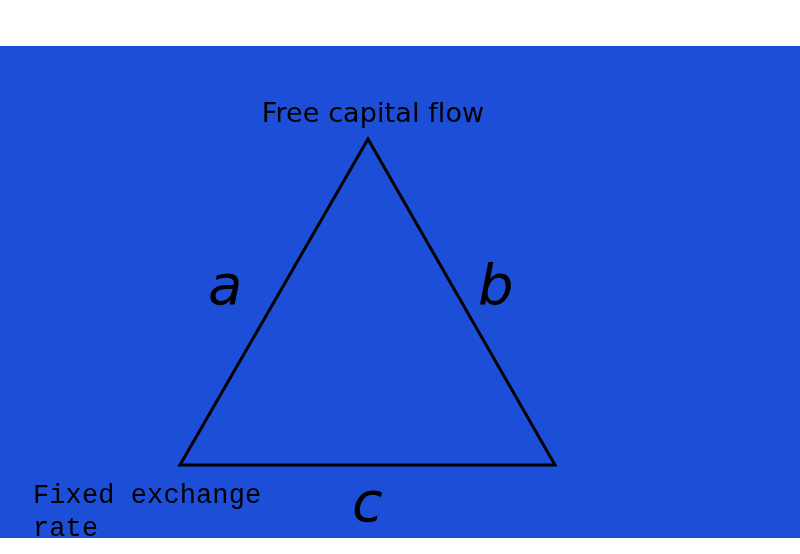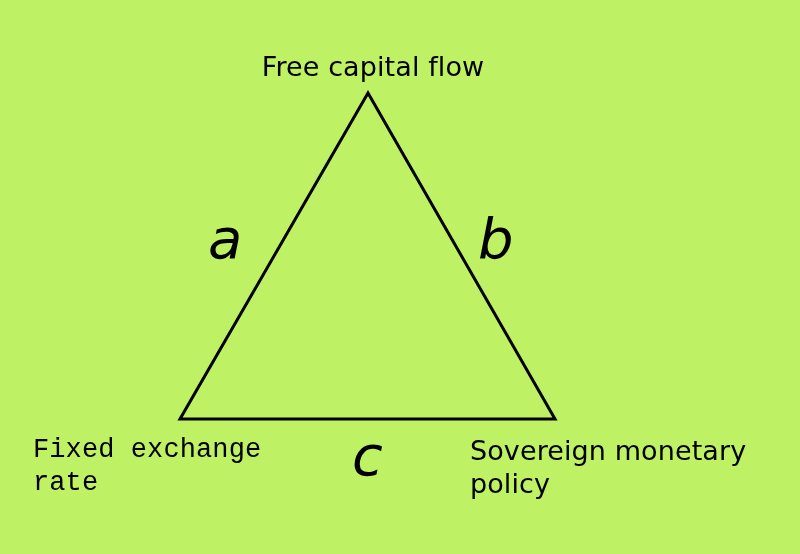--- a/index.html
+++ b/index.html
@@ -7,23 +7,24 @@
     margin: 0;
     padding: 0;
     background: #ffffff;
   }
   body {
     font-family: "DejaVu Sans", sans-serif;
   }
   #canvas {
     position: relative;
     width: 800px;
-    height: 554px;
-    background: #bef264;
+    height: 492px;
+    background: #1d4ed8;
     overflow: hidden;
+    margin-top: 46px;
   }
   #triangle-svg {
     position: absolute;
     left: 0;
     top: 0;
     width: 800px;
     height: 554px;
   }
   .node-label {
     position: absolute;
@@ -83,22 +84,20 @@
 
   <svg id="triangle-svg" viewBox="0 0 800 554" aria-hidden="true">
     <polygon points="368,93 555,419 180,419" fill="none" stroke="#000000" stroke-width="3" stroke-linejoin="miter"></polygon>
   </svg>
 
   <div class="node-label" id="label-top">Free capital flow</div>
 
   <div class="node-label" id="label-bottom-left">Fixed exchange
 rate</div>
 
-  <div class="node-label" id="label-bottom-right">Sovereign monetary
-policy</div>
 
   <div class="side-label" id="label-side-a">a</div>
 
   <div class="side-label" id="label-side-b">b</div>
 
   <div class="side-label" id="label-side-c">c</div>
 
 </div>
 
 </body></html>

